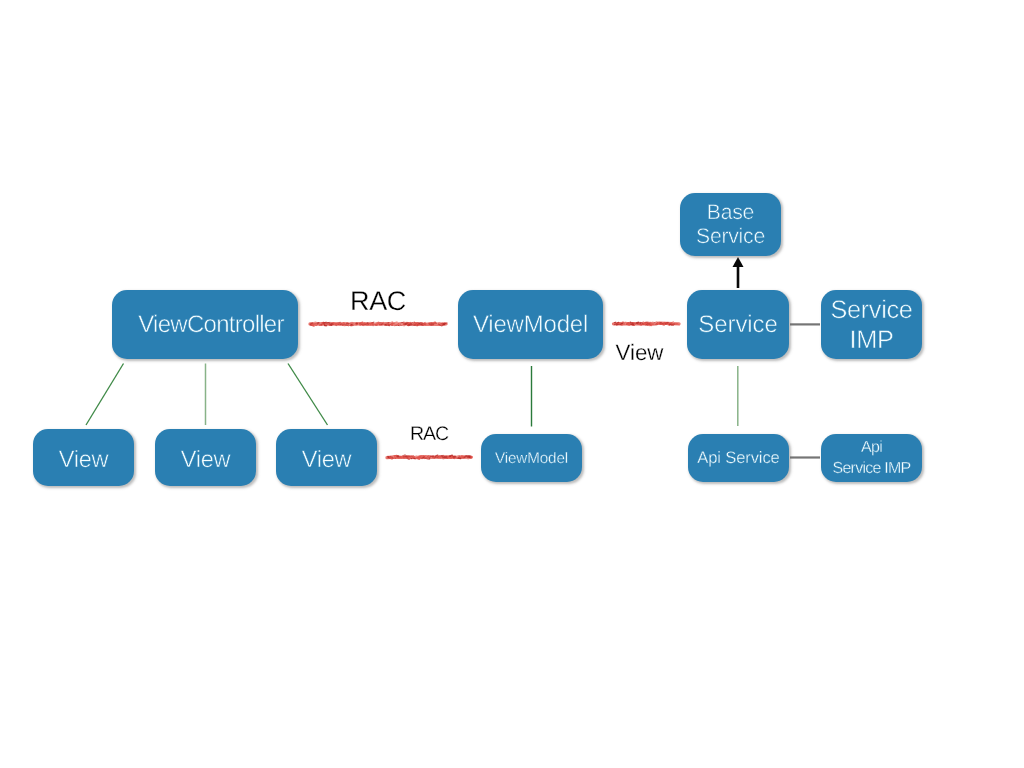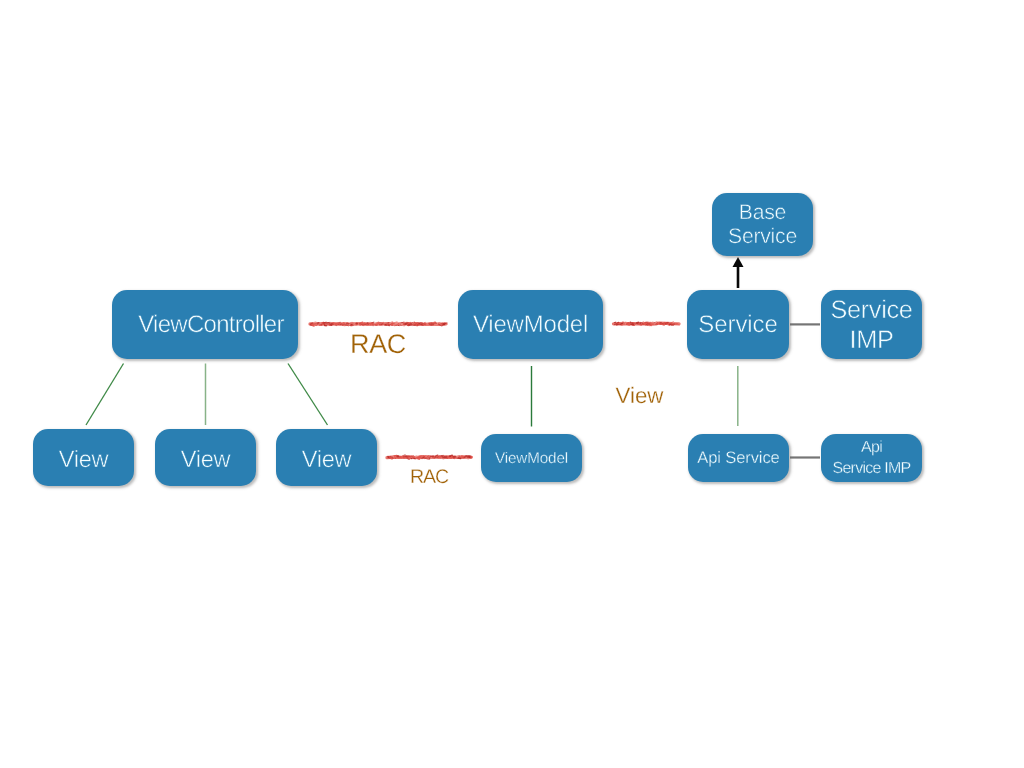--- a/index.html
+++ b/index.html
@@ -14,22 +14,22 @@
   .node{
     position:absolute;box-sizing:border-box;
     display:flex;align-items:center;justify-content:center;
     text-align:center;
     border-radius:15px;
     line-height:1.15;
     white-space:pre-line;
     -webkit-text-stroke:0.5px #2a7fb2;
   }
   svg#edges{position:absolute;left:0;top:0;width:1024px;height:768px;overflow:visible;}
-  .elabel{position:absolute;color:#a16207;white-space:nowrap;line-height:1;
-    transform:translateZ(0);margin-top:43px;-webkit-text-stroke:0.26px #ffffff;}
+  .elabel{position:absolute;color:#000000;white-space:nowrap;line-height:1;
+    transform:translateZ(0);-webkit-text-stroke:0.26px #ffffff;}
 </style>
 </head>
 <body>
 
 <div id="canvas" style="background: rgb(255, 255, 255);">
   <svg id="edges" viewBox="0 0 1024 768" width="1024" height="768">
       <g>
         <path d="M310.0 323.9 L317.2 323.9 L324.3 323.7 L331.5 323.8 L338.6 324.0 L345.8 324.4 L352.9 324.0 L360.1 323.7 L367.3 324.3 L374.4 324.1 L381.6 323.9 L388.7 323.7 L395.9 324.3 L403.1 323.9 L410.2 323.8 L417.4 324.4 L424.5 324.4 L431.7 324.0 L438.8 324.4 L446.0 323.8" fill="none" stroke="#e2564e" stroke-width="3.3" stroke-opacity="0.8" stroke-linecap="round" stroke-linejoin="round"></path>
         <line x1="332.0" y1="323.3" x2="333.3" y2="323.4" stroke="#e2564e" stroke-width="1.23" stroke-opacity="0.94" stroke-linecap="round"></line>
         <line x1="314.8" y1="324.5" x2="316.5" y2="325.5" stroke="#e2564e" stroke-width="1.05" stroke-opacity="0.79" stroke-linecap="round"></line>
@@ -788,21 +788,21 @@
       <line x1="790" y1="324.4" x2="820" y2="324.4" stroke="#757575" stroke-width="2.2" stroke-linecap="butt"></line>
       <line x1="790" y1="457.5" x2="820" y2="457.5" stroke="#757575" stroke-width="2.2" stroke-linecap="butt"></line>
       <g>
         <line x1="738" y1="288" x2="738" y2="265.5" stroke="#080808" stroke-width="2.6"></line>
         <path d="M738 257 L743.5 267 L732.5 267 Z" fill="#080808"></path>
       </g>
     </svg>
 <div class="node" style="left: 112px; top: 290px; width: 186px; height: 69px; font-size: 24px; letter-spacing: -0.72px; line-height: 1.2; background: rgb(42, 127, 178); color: rgb(243, 253, 255); box-shadow: rgba(110, 110, 110, 0.46) 1.2px 1.8px 2.6px; padding-left: 12px; -webkit-text-stroke: 0.5px rgb(42, 127, 178);"><span style="transform: translate3d(0px, 1px, 0px);">ViewController</span></div>
     <div class="node" style="left: 458px; top: 290px; width: 145px; height: 69px; font-size: 24px; letter-spacing: -0.2px; line-height: 1.2; background: rgb(42, 127, 178); color: rgb(243, 253, 255); box-shadow: rgba(110, 110, 110, 0.46) 1.2px 1.8px 2.6px; -webkit-text-stroke: 0.5px rgb(42, 127, 178);"><span style="transform: translate3d(0px, 1px, 0px);">ViewModel</span></div>
     <div class="node" style="left: 687px; top: 290px; width: 102px; height: 69px; font-size: 24px; letter-spacing: -0.1px; line-height: 1.2; background: rgb(42, 127, 178); color: rgb(243, 253, 255); box-shadow: rgba(110, 110, 110, 0.46) 1.2px 1.8px 2.6px; -webkit-text-stroke: 0.5px rgb(42, 127, 178);"><span style="transform: translate3d(0px, 1px, 0px);">Service</span></div>
-    <div class="node" style="left: 712px; top: 193px; width: 101px; height: 63px; font-size: 21.2px; letter-spacing: -0.25px; line-height: 1.13; background: rgb(42, 127, 178); color: rgb(243, 253, 255); box-shadow: rgba(110, 110, 110, 0.46) 1.2px 1.8px 2.6px; -webkit-text-stroke: 0.5px rgb(42, 127, 178);"><span style="transform: translate3d(0px, -0.5px, 0px);">Base
+    <div class="node" style="left: 680px; top: 193px; width: 101px; height: 63px; font-size: 21.2px; letter-spacing: -0.25px; line-height: 1.13; background: rgb(42, 127, 178); color: rgb(243, 253, 255); box-shadow: rgba(110, 110, 110, 0.46) 1.2px 1.8px 2.6px; -webkit-text-stroke: 0.5px rgb(42, 127, 178);"><span style="transform: translate3d(0px, -0.5px, 0px);">Base
 Service</span></div>
     <div class="node" style="left: 821px; top: 290px; width: 101px; height: 69px; font-size: 25.3px; letter-spacing: -0.35px; line-height: 1.18; background: rgb(42, 127, 178); color: rgb(243, 253, 255); box-shadow: rgba(110, 110, 110, 0.46) 1.2px 1.8px 2.6px; -webkit-text-stroke: 0.5px rgb(42, 127, 178);"><span style="transform: translate3d(0px, 1px, 0px);">Service
 IMP</span></div>
     <div class="node" style="left: 33px; top: 429px; width: 101px; height: 57px; font-size: 23.5px; letter-spacing: -0.2px; line-height: 1.2; background: rgb(42, 127, 178); color: rgb(243, 253, 255); box-shadow: rgba(110, 110, 110, 0.46) 1.2px 1.8px 2.6px; -webkit-text-stroke: 0.5px rgb(42, 127, 178);"><span style="transform: translate3d(0px, 1.5px, 0px);">View</span></div>
     <div class="node" style="left: 155px; top: 429px; width: 101px; height: 57px; font-size: 23.5px; letter-spacing: -0.2px; line-height: 1.2; background: rgb(42, 127, 178); color: rgb(243, 253, 255); box-shadow: rgba(110, 110, 110, 0.46) 1.2px 1.8px 2.6px; -webkit-text-stroke: 0.5px rgb(42, 127, 178);"><span style="transform: translate3d(0px, 1.5px, 0px);">View</span></div>
     <div class="node" style="left: 276px; top: 429px; width: 101px; height: 57px; font-size: 23.5px; letter-spacing: -0.2px; line-height: 1.2; background: rgb(42, 127, 178); color: rgb(243, 253, 255); box-shadow: rgba(110, 110, 110, 0.46) 1.2px 1.8px 2.6px; -webkit-text-stroke: 0.5px rgb(42, 127, 178);"><span style="transform: translate3d(0px, 1.5px, 0px);">View</span></div>
     <div class="node" style="left: 481px; top: 434px; width: 101px; height: 48px; font-size: 15.2px; letter-spacing: -0.1px; line-height: 1.2; background: rgb(42, 127, 178); color: rgb(243, 253, 255); box-shadow: rgba(110, 110, 110, 0.46) 1.2px 1.8px 2.6px; -webkit-text-stroke: 0.3px rgb(42, 127, 178);"><span style="transform: translate3d(0px, 0.8px, 0px);">ViewModel</span></div>
     <div class="node" style="left: 688px; top: 434px; width: 101px; height: 48px; font-size: 16.6px; letter-spacing: -0.15px; line-height: 1.2; background: rgb(42, 127, 178); color: rgb(243, 253, 255); box-shadow: rgba(110, 110, 110, 0.46) 1.2px 1.8px 2.6px; -webkit-text-stroke: 0.3px rgb(42, 127, 178);"><span style="transform: translate3d(0px, -0.5px, 0px);">Api Service</span></div>
     <div class="node" style="left: 821px; top: 434px; width: 101px; height: 48px; font-size: 16px; letter-spacing: -0.75px; line-height: 1.32; background: rgb(42, 127, 178); color: rgb(243, 253, 255); box-shadow: rgba(110, 110, 110, 0.46) 1.2px 1.8px 2.6px; -webkit-text-stroke: 0.3px rgb(42, 127, 178);"><span style="transform: translate3d(0px, 0.1px, 0px);">Api
 Service IMP</span></div>

